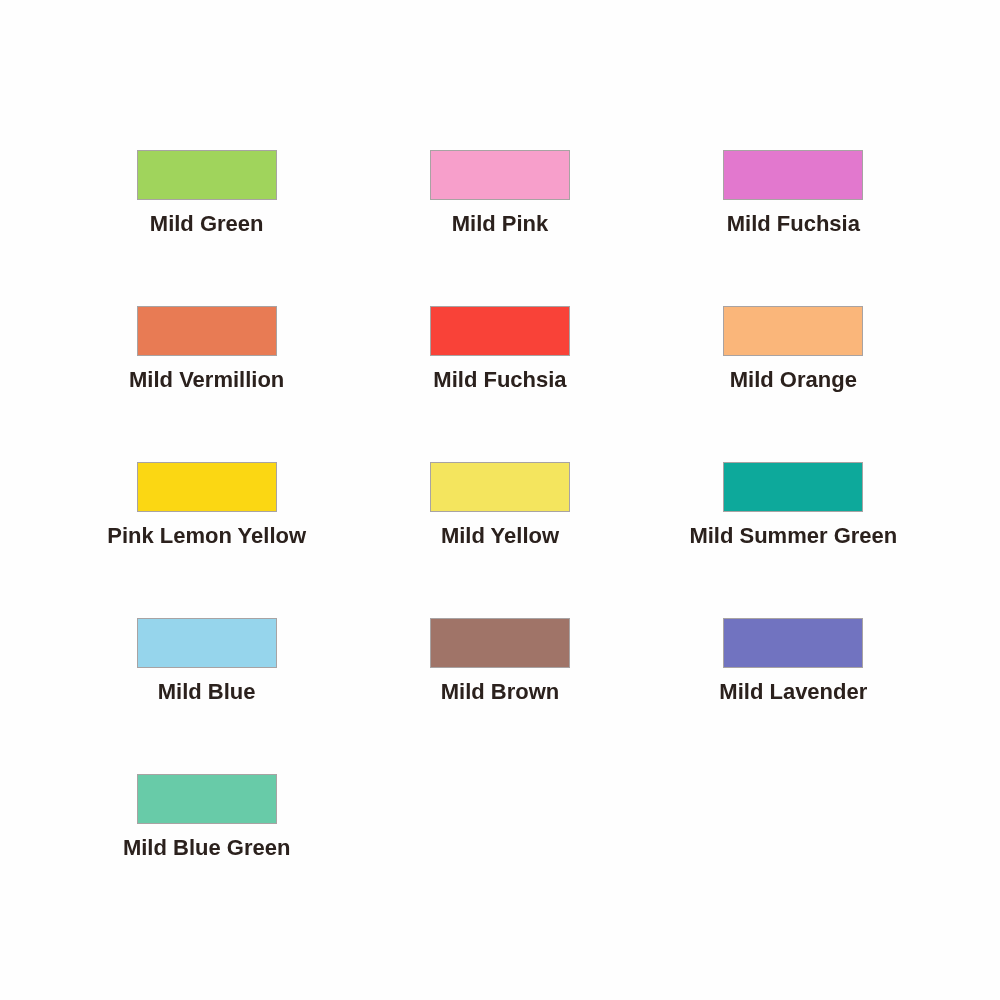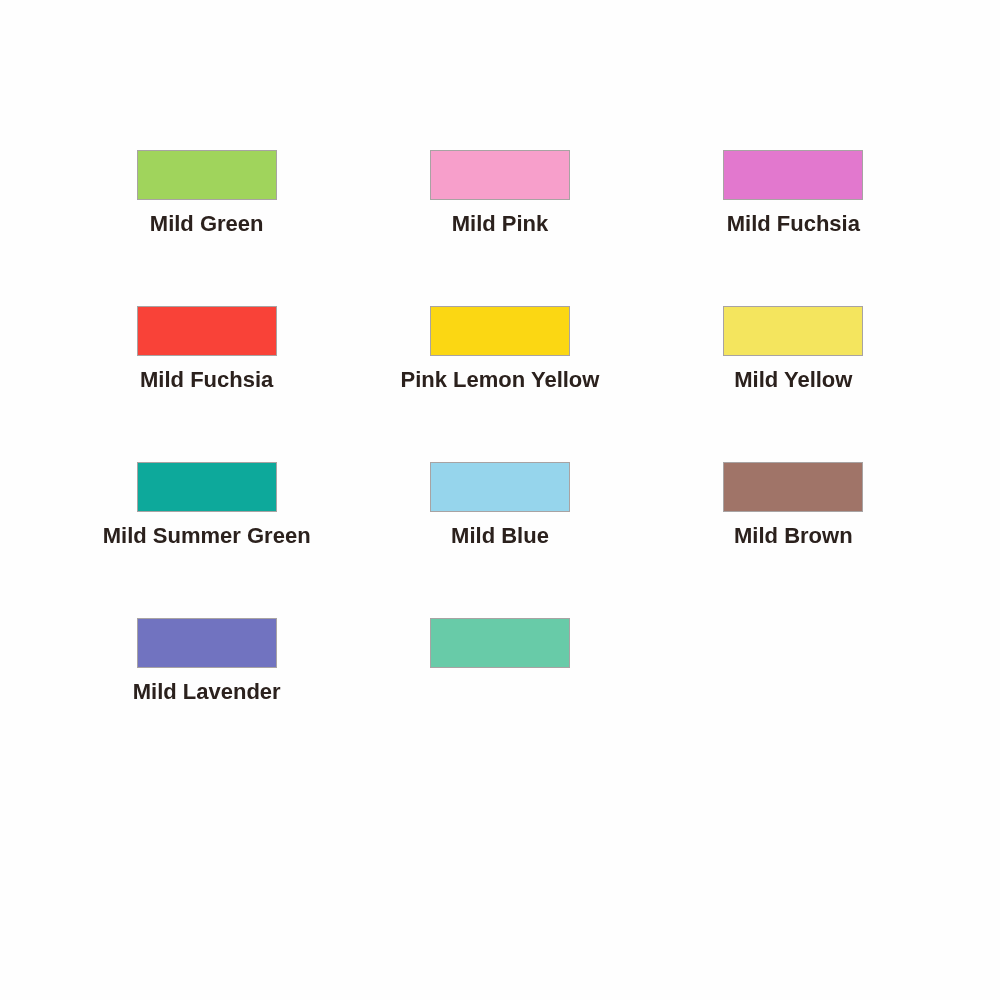--- a/index.html
+++ b/index.html
@@ -63,22 +63,30 @@
     </div>
     <div class="swatch-cell">
       <div class="swatch-chip" style="border-color: rgb(168, 163, 163); background-color: rgb(247, 159, 203);"></div>
       <div class="swatch-label">Mild Pink</div>
     </div>
     <div class="swatch-cell">
       <div class="swatch-chip" style="border-color: rgb(168, 163, 163); background-color: rgb(226, 120, 206);"></div>
       <div class="swatch-label">Mild Fuchsia</div>
     </div>
     <div class="swatch-cell">
+      <div class="swatch-chip" style="border-color: rgb(168, 163, 163); background-color: rgb(232, 123, 84);"></div>
+      <div class="swatch-label">Mild Vermillion</div>
+    </div>
+    <div class="swatch-cell">
       <div class="swatch-chip" style="border-color: rgb(168, 163, 163); background-color: rgb(249, 66, 56);"></div>
       <div class="swatch-label">Mild Fuchsia</div>
+    </div>
+    <div class="swatch-cell">
+      <div class="swatch-chip" style="border-color: rgb(168, 163, 163); background-color: rgb(250, 182, 122);"></div>
+      <div class="swatch-label">Mild Orange</div>
     </div>
     <div class="swatch-cell">
       <div class="swatch-chip" style="border-color: rgb(168, 163, 163); background-color: rgb(251, 215, 19);"></div>
       <div class="swatch-label">Pink Lemon Yellow</div>
     </div>
     <div class="swatch-cell">
       <div class="swatch-chip" style="border-color: rgb(168, 163, 163); background-color: rgb(244, 229, 94);"></div>
       <div class="swatch-label">Mild Yellow</div>
     </div>
     <div class="swatch-cell">
@@ -92,14 +100,15 @@
     <div class="swatch-cell">
       <div class="swatch-chip" style="border-color: rgb(168, 163, 163); background-color: rgb(160, 116, 104);"></div>
       <div class="swatch-label">Mild Brown</div>
     </div>
     <div class="swatch-cell">
       <div class="swatch-chip" style="border-color: rgb(168, 163, 163); background-color: rgb(113, 115, 192);"></div>
       <div class="swatch-label">Mild Lavender</div>
     </div>
     <div class="swatch-cell">
       <div class="swatch-chip" style="border-color: rgb(168, 163, 163); background-color: rgb(104, 203, 168);"></div>
+      <div class="swatch-label">Mild Blue Green</div>
     </div>
   </div>
 
 </body></html>

